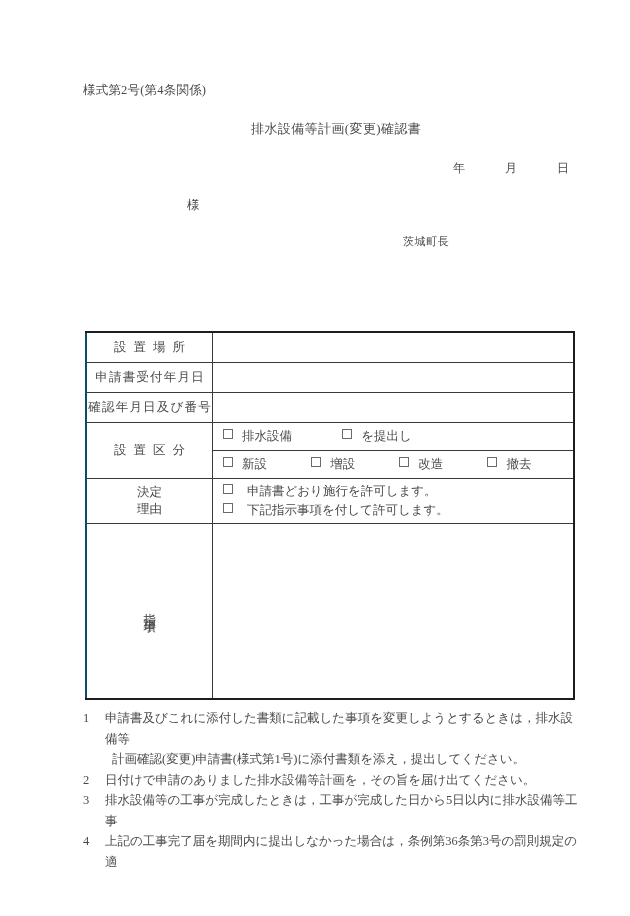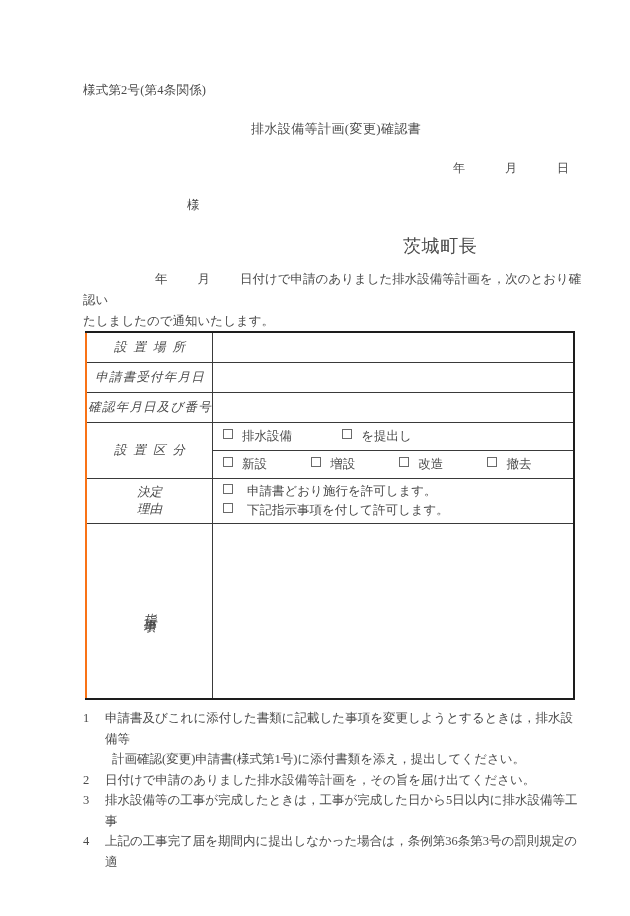--- a/index.html
+++ b/index.html
@@ -55,21 +55,21 @@
     position: absolute;
     left: 172px;
     top: 197px;
     font-size: 12.5px;
     white-space: nowrap;
   }
   .issuer {
     position: absolute;
     left: 388px;
     top: 234px;
-    font-size: 18px;
+    font-size: 11px;
     letter-spacing: 0.6px;
     white-space: nowrap;
   }
 
   
   .body-para {
     position: absolute;
     left: 68px;
     top: 269px;
     width: 500px;
@@ -87,21 +87,21 @@
     width: 490px;
     border-collapse: collapse;
     table-layout: fixed;
   }
   .form-table td {
     border: 1px solid #3a3a3a;
     font-size: 12.5px;
     padding: 0;
     vertical-align: middle;
   }
-  .form-table .outer-l { border-left: 2px solid #f97316; font-style: italic; }
+  .form-table .outer-l { border-left: 2px solid #0c4a6e; }
   .form-table .outer-r { border-right: 2px solid #1d1d1d; }
   .form-table .outer-t { border-top: 2px solid #1d1d1d; }
   .form-table .outer-b { border-bottom: 2px solid #1d1d1d; }
 
   .lbl-wide {
     width: 125px;
     text-align: center;
     height: 29px;
   }
   .lbl-narrow {
@@ -203,24 +203,20 @@
     <span class="gap-sm"></span>
     <span class="unit">月</span>
     <span class="gap-sm"></span>
     <span class="unit">日</span>
   </div>
 
   <div class="addressee">様</div>
 
   <div class="issuer">茨城町長</div>
 
-  <div class="body-para">
-    <span class="indent"></span><span>年</span><span class="g"></span><span>月</span><span class="g"></span><span>日付けで申請のありました排水設備等計画を，次のとおり確認い</span><br>
-    <span>たしましたので通知いたします。</span>
-  </div>
 
   <table class="form-table">
     <tbody>
       <tr>
         <td class="lbl-wide spread outer-l outer-t">設置場所</td>
         <td class="val-cell outer-r outer-t" colspan="5"></td>
       </tr>
       <tr>
         <td class="lbl-wide tight outer-l">申請書受付年月日</td>
         <td class="val-cell outer-r" colspan="5"></td>

